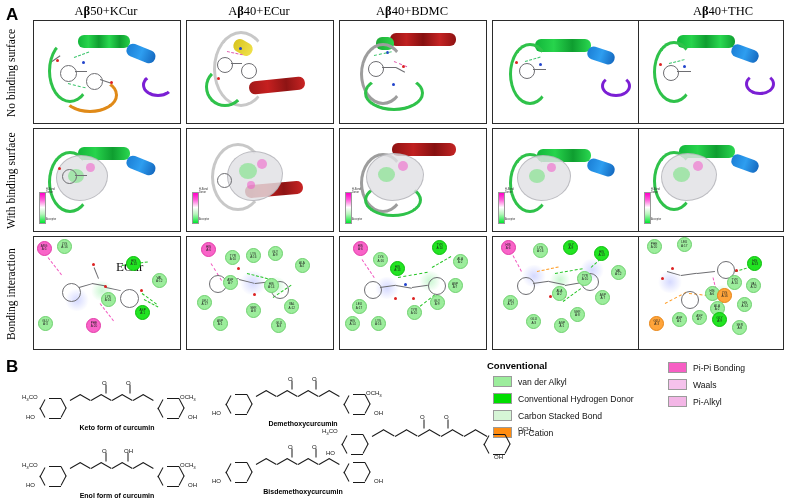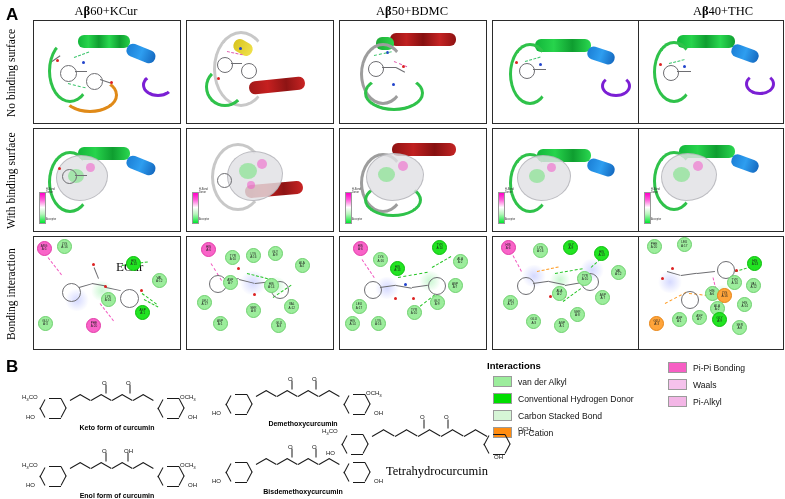--- a/index.html
+++ b/index.html
@@ -94,24 +94,27 @@
 </style>
 </head>
 <body>
 
 <div class="panel-letter" id="panelA">A</div>
 <div class="panel-letter" id="panelB">B</div>
 
 <div id="figA">
 
   <div class="colhead" style="left:0;width:146px;">
-    <span>A</span><b>β</b><span>60+KCur</span>
+    <span>A</span><b>β</b><span>50+KCur</span>
+  </div>
+  <div class="colhead" style="left:153px;width:146px;">
+    <span>A</span><b>β</b><span>40+ECur</span>
   </div>
   <div class="colhead" style="left:306px;width:146px;">
-    <span>A</span><b>β</b><span>50+BDMC</span>
+    <span>A</span><b>β</b><span>40+BDMC</span>
   </div>
   <div class="colhead" style="left:617px;width:146px;">
     <span>A</span><b>β</b><span>40+THC</span>
   </div>
 
   <div class="rowlabel" style="top:2px;height:102px;">No binding surface</div>
   <div class="rowlabel" style="top:110px;height:102px;">With binding surface</div>
   <div class="rowlabel" style="top:218px;height:112px;">Bonding interaction</div>
 
   <div class="cell" style="left:0;top:0;width:148px;height:104px;">
@@ -486,21 +489,21 @@
         <div class="resid r-vdw" style="left: 93.24px; top: 82.72px;">SER
 A:8</div>
         <div class="resid r-pication" style="left: 10.08px; top: 78.96px;">GLU
 A:3</div>
       </div>
   </div>
 
 </div>
 
 <div id="legend">
-  <div class="legtitle">Interactions</div>
+  <div class="legtitle">Conventional</div>
 
   <div class="legitem" style="left:6px;top:16px;">
     <span class="sw" style="background:#9CED9C"></span>
     <span>van der Alkyl</span>
   </div>
   <div class="legitem" style="left:6px;top:33px;">
     <span class="sw" style="background:#00DD00"></span>
     <span>Conventional Hydrogen Donor</span>
   </div>
   <div class="legitem" style="left:6px;top:50px;">
@@ -697,16 +700,15 @@
     <div class="cbond" style="left:73px;top:22px;width:13px;transform:rotate(-30deg);"></div>
     <div class="cbond" style="left:84px;top:15px;width:13px;transform:rotate(30deg);"></div>
     <div class="cbond" style="left:96px;top:22px;width:13px;transform:rotate(-30deg);"></div>
     <div class="cbond" style="left:107px;top:15px;width:13px;transform:rotate(30deg);"></div>
     <div class="cbond" style="left:119px;top:22px;width:13px;transform:rotate(-30deg);"></div>
     <div class="cbond" style="left:130px;top:15px;width:13px;transform:rotate(30deg);"></div>
     <div class="cbond" style="left:142px;top:22px;width:13px;transform:rotate(-30deg);"></div>
     <div class="cbond" style="left:153px;top:15px;width:14px;transform:rotate(30deg);"></div>
     <div class="cbond" style="left:102px;top:14px;width:9px;transform:rotate(-90deg);"></div>
     <div class="cbond" style="left:126px;top:14px;width:9px;transform:rotate(-90deg);"></div>
-    <div class="molname serif" style="top:50px;">Tetrahydrocurcumin</div>
   </div>
 
 </div>
 
 </body></html>

